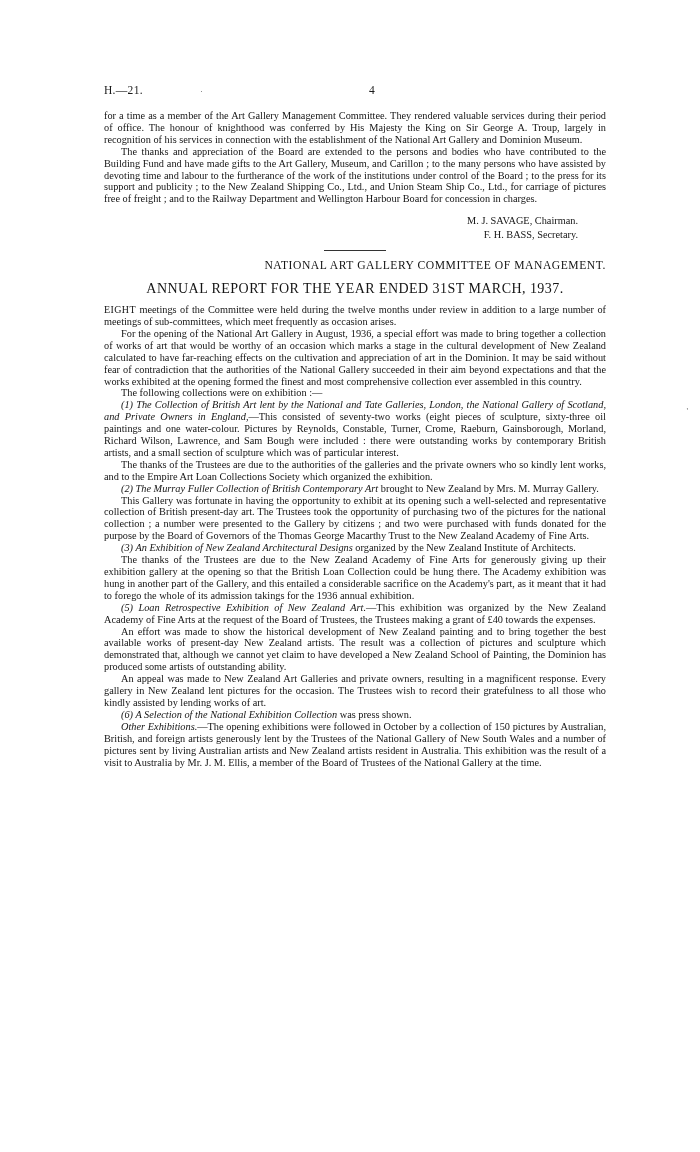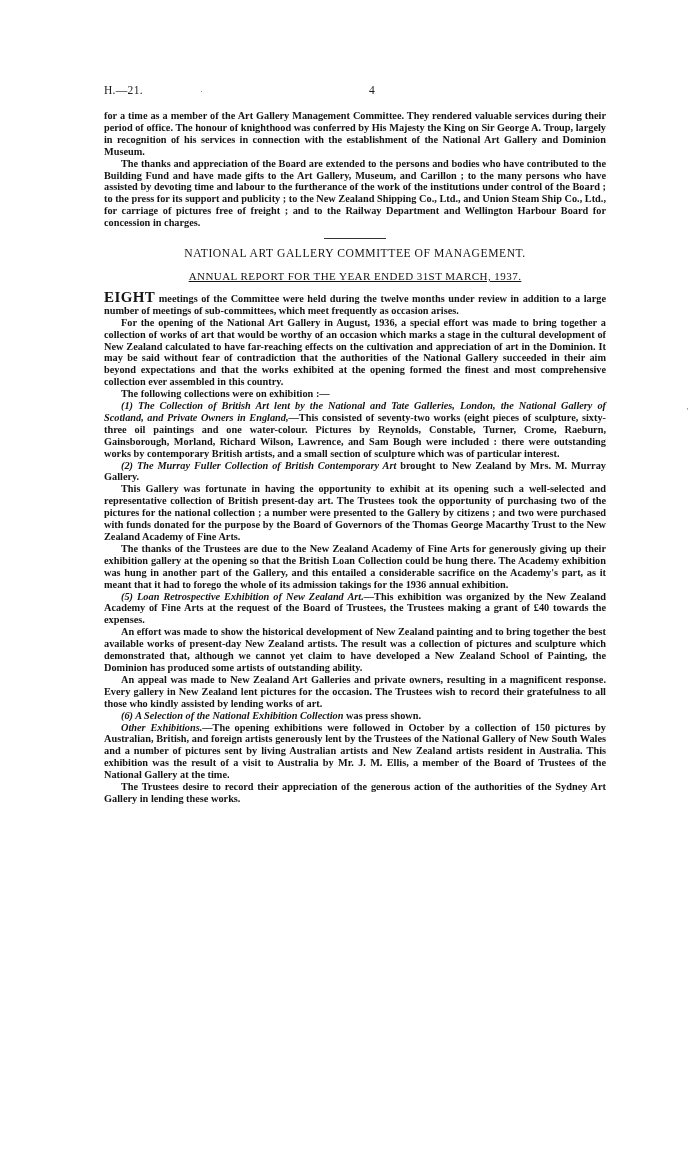--- a/index.html
+++ b/index.html
@@ -53,21 +53,20 @@
     top: 110px;
     left: 104px;
     width: 502px;
     font-size: 10.3px;
     line-height: 11.9px;
     text-align: justify;
     color: #141414;
   }
   p {
     margin: 0;
-    font-weight: bold;
   }
   p.ind {
     text-indent: 17px;
   }
   p.noind {
     text-indent: 0;
   }
   .sig {
     margin-top: 9px;
     text-align: right;
@@ -77,37 +76,36 @@
   }
   .rule {
     width: 62px;
     height: 1px;
     background: #333;
     margin: 9px auto 9px auto;
   }
   h2.section-title {
     font-size: 11.6px;
     font-weight: normal;
-    text-align: center;
+    text-align: right;
     margin: 9px 0 11px 0;
     letter-spacing: 0.55px;
   }
   h3.sub-title {
-    font-size: 11px;
+    font-size: 14px;
     font-weight: normal;
     text-align: center;
     margin: 0 0 9px 0;
     letter-spacing: 0.45px;
-    text-decoration: underline;
   }
   .it {
     font-style: italic;
   }
   .sc {
-    font-size: 15px;
+    font-size: 10px;
     letter-spacing: 0.4px;
   }
   .right-mark {
     position: absolute;
     right: 12px;
     top: 406px;
     font-size: 9px;
     color: #777;
   }
 </style>
@@ -120,38 +118,43 @@
     <span class="header-left">H.—21.</span>
     <span class="header-dot">·</span>
     <span class="header-page">4</span>
   </div>
 
   <div class="body-col">
 
     <p class="noind">for a time as a member of the Art Gallery Management Committee.    They rendered valuable services during their period of office.    The honour of knighthood was conferred by His Majesty the King on Sir George A. Troup, largely in recognition of his services in connection with the establishment of the National Art Gallery and Dominion Museum.</p>
     <p class="ind">The thanks and appreciation of the Board are extended to the persons and bodies who have contributed to the Building Fund and have made gifts to the Art Gallery, Museum, and Carillon ;  to the many persons who have assisted by devoting time and labour to the furtherance of the work of the institutions under control of the Board ;  to the press for its support and publicity ;  to the New Zealand Shipping Co., Ltd., and Union Steam Ship Co., Ltd., for carriage of pictures free of freight ;  and to the Railway Department and Wellington Harbour Board for concession in charges.</p>
 
+    <div class="sig">
+      <div>M. J. SAVAGE, Chairman.</div>
+      <div>F. H. BASS, Secretary.</div>
+    </div>
 
     <div class="rule"></div>
 
     <h2 class="section-title">NATIONAL ART GALLERY COMMITTEE OF MANAGEMENT.</h2>
     <h3 class="sub-title sc">ANNUAL REPORT FOR THE YEAR ENDED 31ST MARCH, 1937.</h3>
 
     <p class="noind"><span class="sc">EIGHT</span><span> meetings of the Committee were held during the twelve months under review in addition to a large number of meetings of sub-committees, which meet frequently as occasion arises.</span></p>
     <p class="ind">For the opening of the National Art Gallery in August, 1936, a special effort was made to bring together a collection of works of art that would be worthy of an occasion which marks a stage in the cultural development of New Zealand calculated to have far-reaching effects on the cultivation and appreciation of art in the Dominion.    It may be said without fear of contradiction that the authorities of the National Gallery succeeded in their aim beyond expectations and that the works exhibited at the opening formed the finest and most comprehensive collection ever assembled in this country.</p>
     <p class="ind">The following collections were on exhibition :—</p>
 
     <p class="ind"><span class="it">(1) </span><span class="it">The Collection of British Art lent by the National and Tate Galleries, London, the National Gallery of Scotland, and Private Owners in England,</span><span>—This consisted of seventy-two works (eight pieces of sculpture, sixty-three oil paintings and one water-colour.   Pictures by Reynolds, Constable, Turner, Crome, Raeburn, Gainsborough, Morland, Richard Wilson, Lawrence, and Sam Bough were included : there were outstanding works by contemporary British artists, and a small section of sculpture which was of particular interest.</span></p>
+    <p class="ind"><span>The thanks of the Trustees are due to the authorities of the galleries and the private owners who so kindly lent works, and to the Empire Art Loan Collections Society which organized the exhibition.</span></p>
     <p class="ind"><span class="it">(2) </span><span class="it">The Murray Fuller Collection of British Contemporary Art</span><span> brought to New Zealand by Mrs. M. Murray Gallery.</span></p>
     <p class="ind"><span>This Gallery was fortunate in having the opportunity to exhibit at its opening such a well-selected and representative collection of British present-day art.    The Trustees took the opportunity of purchasing two of the pictures for the national collection ;  a number were presented to the Gallery by citizens ;  and two were purchased with funds donated for the purpose by the Board of Governors of the Thomas George Macarthy Trust to the New Zealand Academy of Fine Arts.</span></p>
+    <p class="ind"><span class="it">(3) </span><span class="it">An Exhibition of New Zealand Architectural Designs</span><span> organized by the New Zealand Institute of Architects.</span></p>
     <p class="ind"><span>The thanks of the Trustees are due to the New Zealand Academy of Fine Arts for generously giving up their exhibition gallery at the opening so that the British Loan Collection could be hung there. The Academy exhibition was hung in another part of the Gallery, and this entailed a considerable sacrifice on the Academy's part, as it meant that it had to forego the whole of its admission takings for the 1936 annual exhibition.</span></p>
     <p class="ind"><span class="it">(5) </span><span class="it">Loan Retrospective Exhibition of New Zealand Art.</span><span>—This exhibition was organized by the New Zealand Academy of Fine Arts at the request of the Board of Trustees, the Trustees making a grant of £40 towards the expenses.</span></p>
     <p class="ind"><span>An effort was made to show the historical development of New Zealand painting and to bring together the best available works of present-day New Zealand artists.    The result was a collection of pictures and sculpture which demonstrated that, although we cannot yet claim to have developed a New Zealand School of Painting, the Dominion has produced some artists of outstanding ability.</span></p>
     <p class="ind"><span>An appeal was made to New Zealand Art Galleries and private owners, resulting in a magnificent response.   Every gallery in New Zealand lent pictures for the occasion.   The Trustees wish to record their gratefulness to all those who kindly assisted by lending works of art.</span></p>
     <p class="ind"><span class="it">(6) </span><span class="it">A Selection of the National Exhibition Collection</span><span> was press shown.</span></p>
     <p class="ind"><span class="it">Other Exhibitions.</span><span>—The opening exhibitions were followed in October by a collection of 150 pictures by Australian, British, and foreign artists generously lent by the Trustees of the National Gallery of New South Wales and a number of pictures sent by living Australian artists and New Zealand artists resident in Australia.   This exhibition was the result of a visit to Australia by Mr. J. M. Ellis, a member of the Board of Trustees of the National Gallery at the time.</span></p>
-    <p class="ind"><span>The Trustees desire to record their appreciation of the generous action of the authorities of the Sydney Art Gallery in lending these works.</span></p>
 
   </div>
 
   <div class="right-mark">'</div>
 
 </div>
 
 </body></html>

